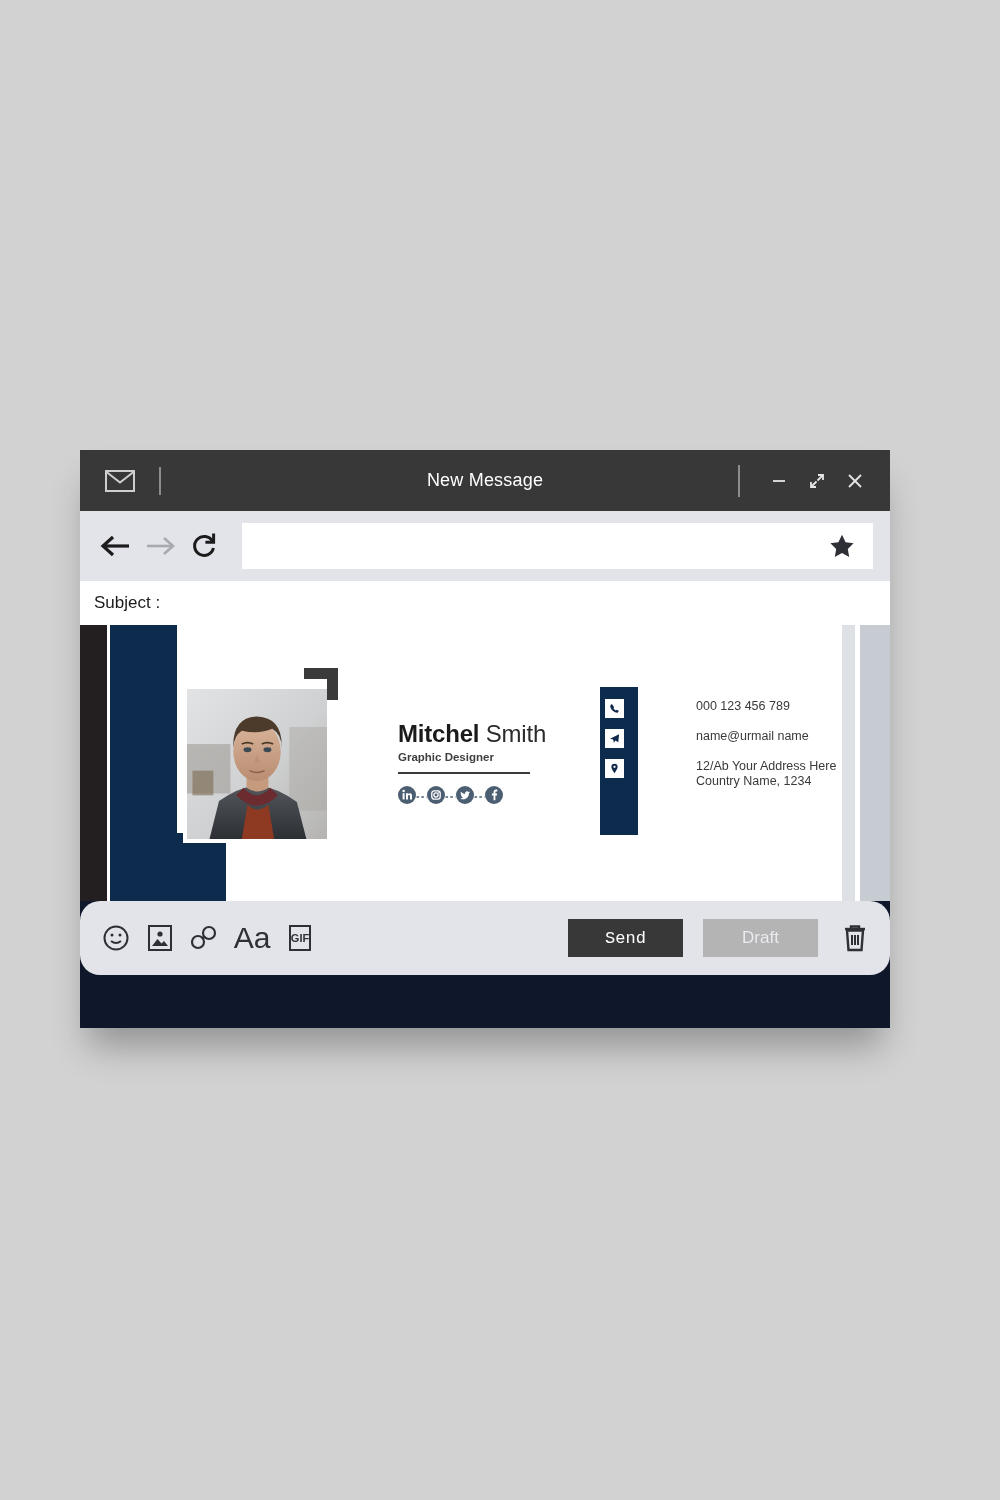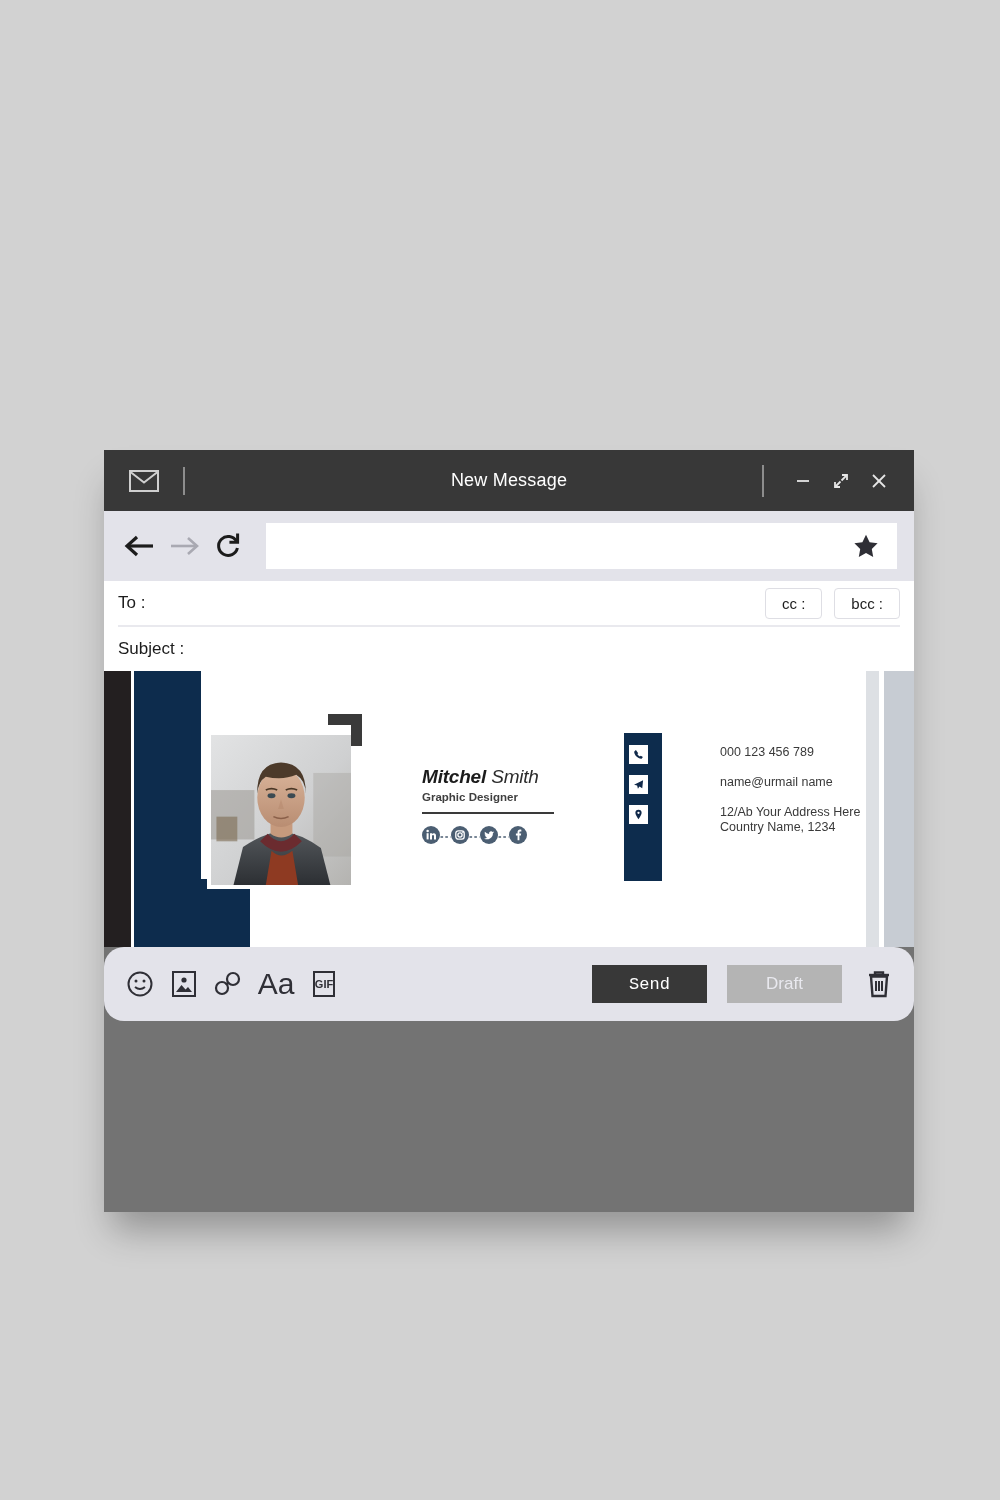--- a/index.html
+++ b/index.html
@@ -6,23 +6,23 @@
   html, body {
     width: 1000px; height: 1500px;
     background: #d2d2d2;
     font-family: "Liberation Sans", sans-serif;
     overflow: hidden;
   }
 
   
   #mail-window {
     position: absolute;
-    left: 104px; top: 450px;
-    width: 810px; height: 762px;
-    background: #737373;
+    left: 80px; top: 450px;
+    width: 810px; height: 578px;
+    background: #0f172a;
     box-shadow: 0 26px 34px -8px rgba(0,0,0,0.30);
   }
 
   
   .titlebar {
     position: relative;
     height: 61px;
     background: #383838;
     display: flex;
     align-items: center;
@@ -106,21 +106,21 @@
   .photo {
     position:absolute; left:103px; top:60px; width:148px; height:158px;
     border: 4px solid #ffffff;
     background: linear-gradient(155deg,#d8dadd 0%,#c9ccd0 28%,#8b8a86 50%,#4b4744 72%,#2e2b29 100%);
     overflow:hidden;
   }
   .photo svg { display:block; width:100%; height:100%; }
   .corner-bracket { position:absolute; left:222px; top:41px; }
 
   .sigtext { position:absolute; left:318px; top:95px; width:210px; }
-  .sig-name { font-size: 19px; color:#2c2c2c; letter-spacing:-.2px; white-space:nowrap;font-style:italic; }
+  .sig-name { font-size: 24px; color:#2c2c2c; letter-spacing:-.2px; white-space:nowrap; }
   .sig-name b { font-weight: 700; color:#1b1b1b; }
   .sig-role { font-size: 11.5px; color:#3f3f3f; margin-top:3px;font-weight:bold; }
   .sig-rule { width:132px; height:1.5px; background:#3a3a3a; margin-top:9px; }
   .social { display:flex; align-items:center; margin-top:12px; }
   .sdash { width:11px; display:flex; align-items:center; justify-content:center; }
 
   .contactbar {
     position:absolute; left:520px; top:62px; width:38px; height:148px; background:#0d2c4d;
   }
   .contact-list { position:absolute; left:525px; top:74px; }
@@ -215,28 +215,20 @@
       <input class="search-input" type="text" placeholder="" style="">
       <span class="star-btn">
         <svg width="26" height="26" viewBox="0 0 26 26">
           <path d="M13 1.8 L16.6 9.2 L24.6 10.3 L18.8 15.9 L20.2 23.9 L13 20.1 L5.8 23.9 L7.2 15.9 L1.4 10.3 L9.4 9.2 Z" fill="#2f2f36"></path>
         </svg>
       </span>
     </div>
   </div>
 
   <div class="fields">
-    <div class="row-to">
-      <span class="fld-label">To :</span>
-      <input class="to-input" type="text" placeholder="" style="">
-      <span class="chipbar">
-        <button class="chip">cc :</button>
-        <button class="chip">bcc :</button>
-      </span>
-    </div>
     <div class="row-subject">
       <span class="fld-label">Subject :</span>
       <input class="subject-input" type="text" placeholder="" style="">
     </div>
   </div>
 
   <div class="canvas">
 
     <div class="deco-black"></div>
     <div class="deco-navy-v"></div>

